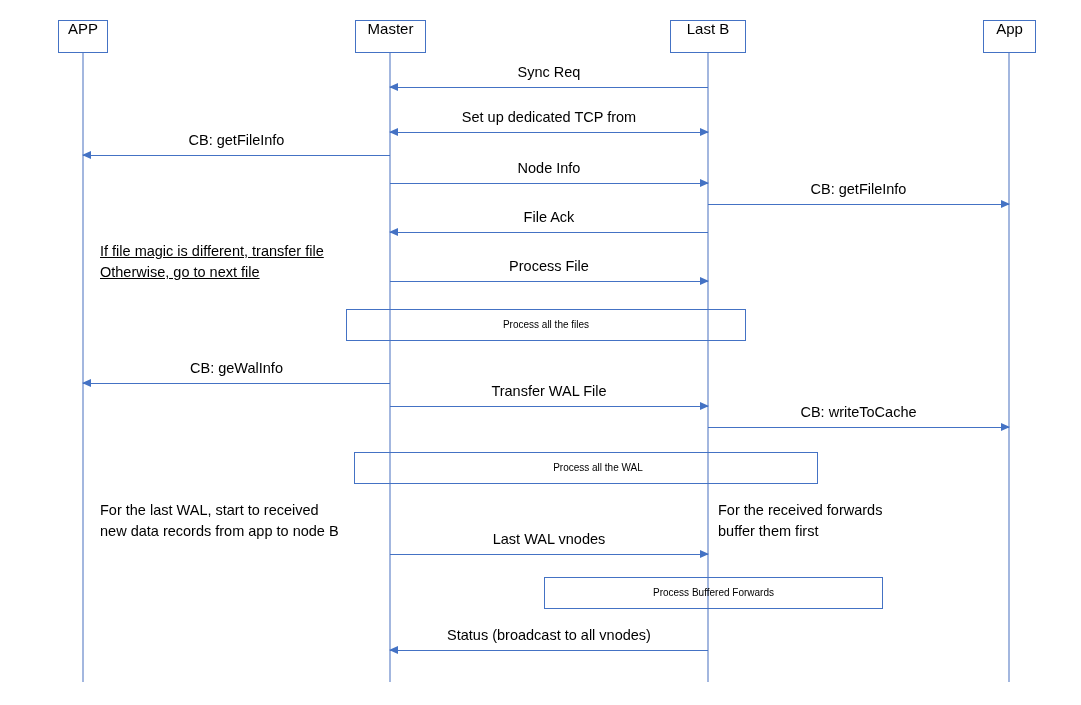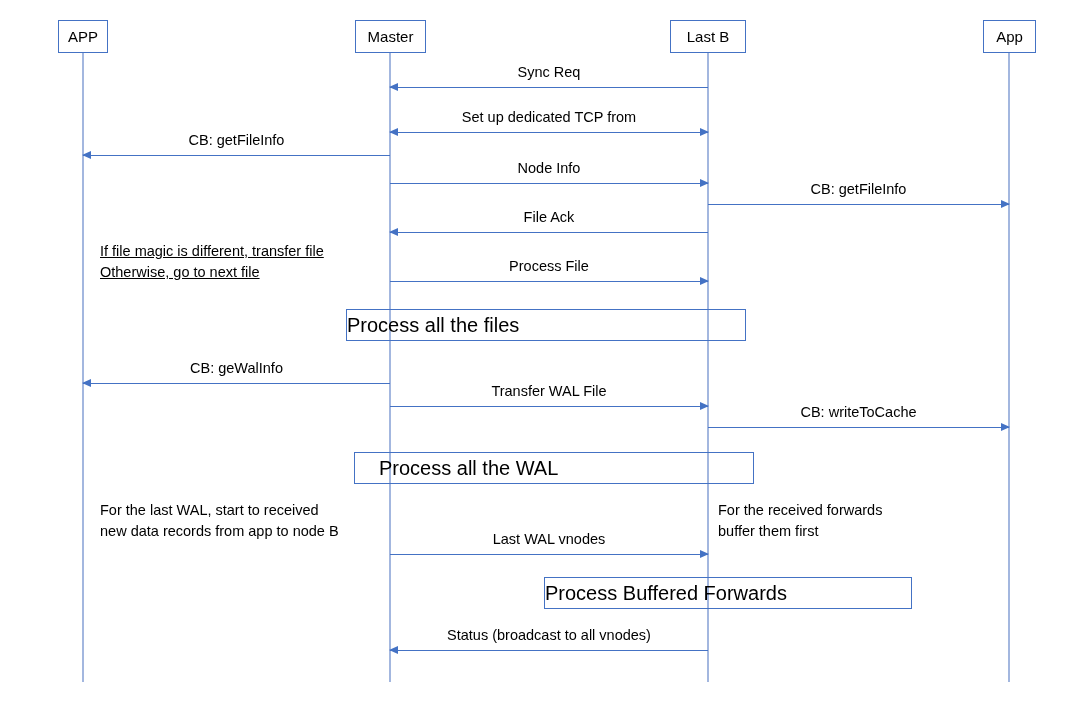--- a/index.html
+++ b/index.html
@@ -19,21 +19,20 @@
     background: #ffffff;
     overflow: hidden;
   }
   
   .lifeline-box {
     position: absolute;
     box-sizing: border-box;
     border: 1.4px solid #4472C4;
     background: #ffffff;
     display: flex;
-    align-items: center;
     justify-content: center;
     font-size: 15px;
     line-height: 1;
     color: #000000;
     white-space: nowrap;
   }
   
   .lifeline {
     position: absolute;
     width: 2px;
@@ -82,22 +81,22 @@
     white-space: nowrap;
   }
   
   .process-box {
     position: absolute;
     box-sizing: border-box;
     border: 1.6px solid #4472C4;
     background: transparent;
     display: flex;
     align-items: center;
-    justify-content: flex-start;
-    font-size: 20px;
+    justify-content: center;
+    font-size: 10px;
     line-height: 1;
     color: #000000;
     white-space: nowrap;
   }
   
   .note {
     position: absolute;
     font-size: 14.5px;
     line-height: 1.45;
     color: #000000;
@@ -183,24 +182,24 @@
       <div class="msg-label">Last WAL vnodes</div>
     </div>
     <div class="msg" style="left: 390px; top: 650px; width: 318px;">
       <div class="msg-line" style="border-top-color: rgb(68, 114, 196);"></div>
       <div class="arrowhead left" style="border-right-color: rgb(68, 114, 196);"></div>
       <div class="msg-label">Status (broadcast to all vnodes)</div>
     </div>
     <div class="process-box" style="left: 346px; top: 309px; width: 400px; height: 32px; border-color: rgb(68, 114, 196);">
       <span>Process all the files</span>
     </div>
-    <div class="process-box" style="left: 354px; top: 452px; width: 400px; height: 32px; border-color: rgb(68, 114, 196); padding-left: 24px;">
+    <div class="process-box" style="left: 354px; top: 452px; width: 464px; height: 32px; border-color: rgb(68, 114, 196); padding-left: 24px;">
       <span>Process all the WAL</span>
     </div>
-    <div class="process-box" style="left: 544px; top: 577px; width: 368px; height: 32px; border-color: rgb(68, 114, 196);">
+    <div class="process-box" style="left: 544px; top: 577px; width: 339px; height: 32px; border-color: rgb(68, 114, 196);">
       <span>Process Buffered Forwards</span>
     </div>
     <div class="note left-align" style="left: 100px; top: 241px; width: 278px; text-decoration: underline;">If file magic is different, transfer file
 Otherwise, go to next file</div>
     <div class="note left-align" style="left: 100px; top: 500px; width: 290px;">For the last WAL, start to received
 new data records from app to node B</div>
     <div class="note left-align" style="left: 718px; top: 500px; width: 260px;">For the received forwards
 buffer them first</div>
   </div>
 

